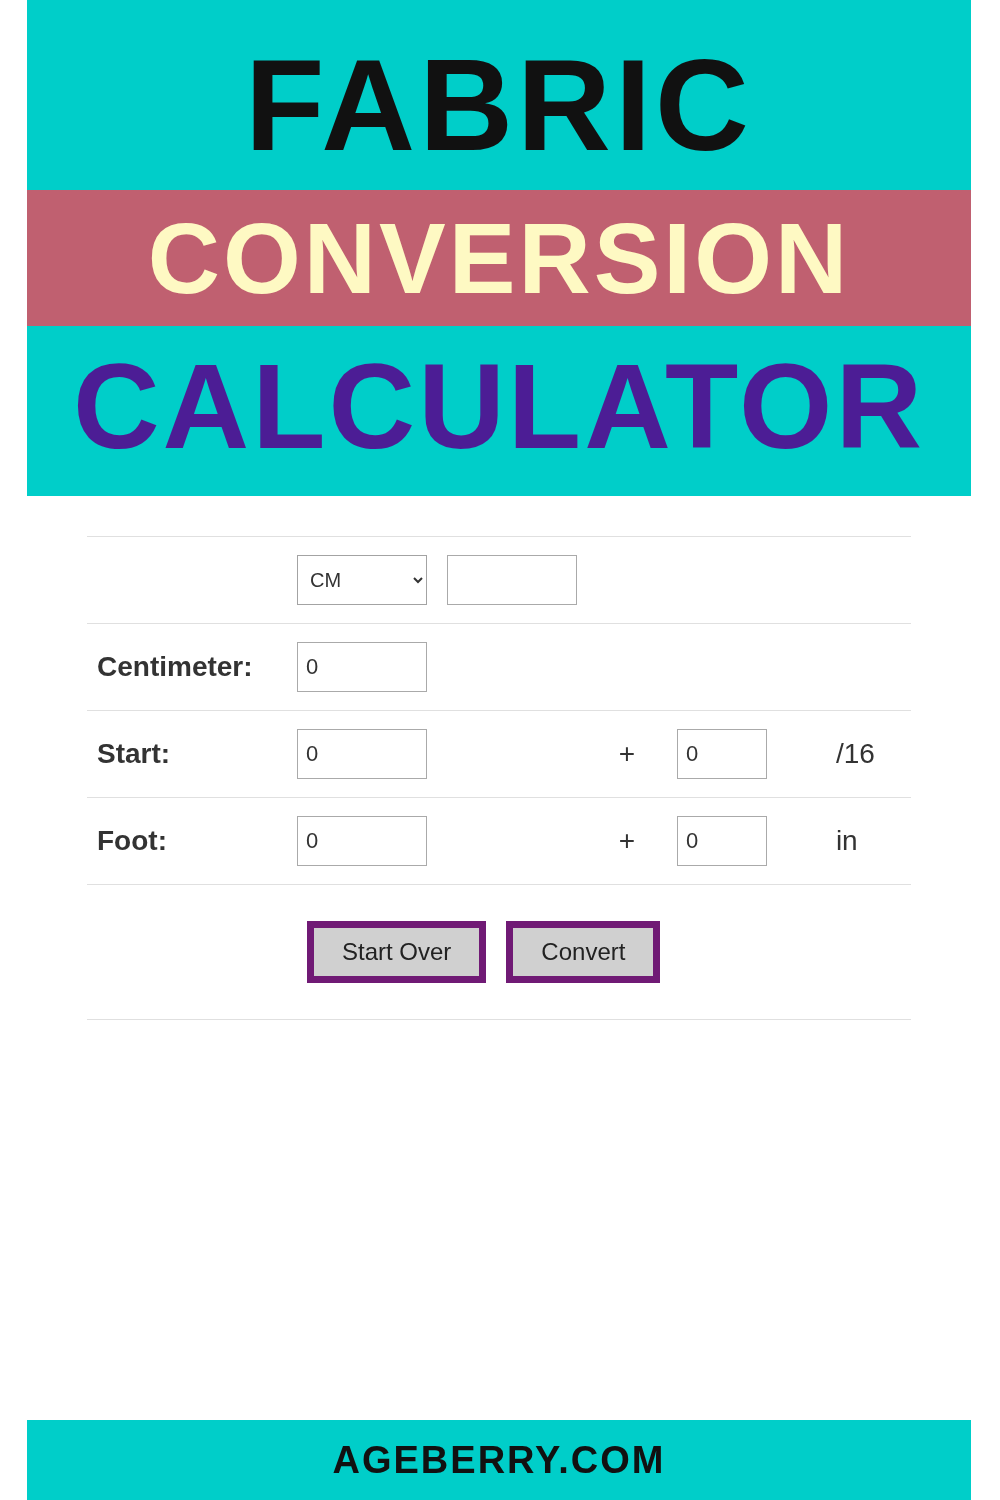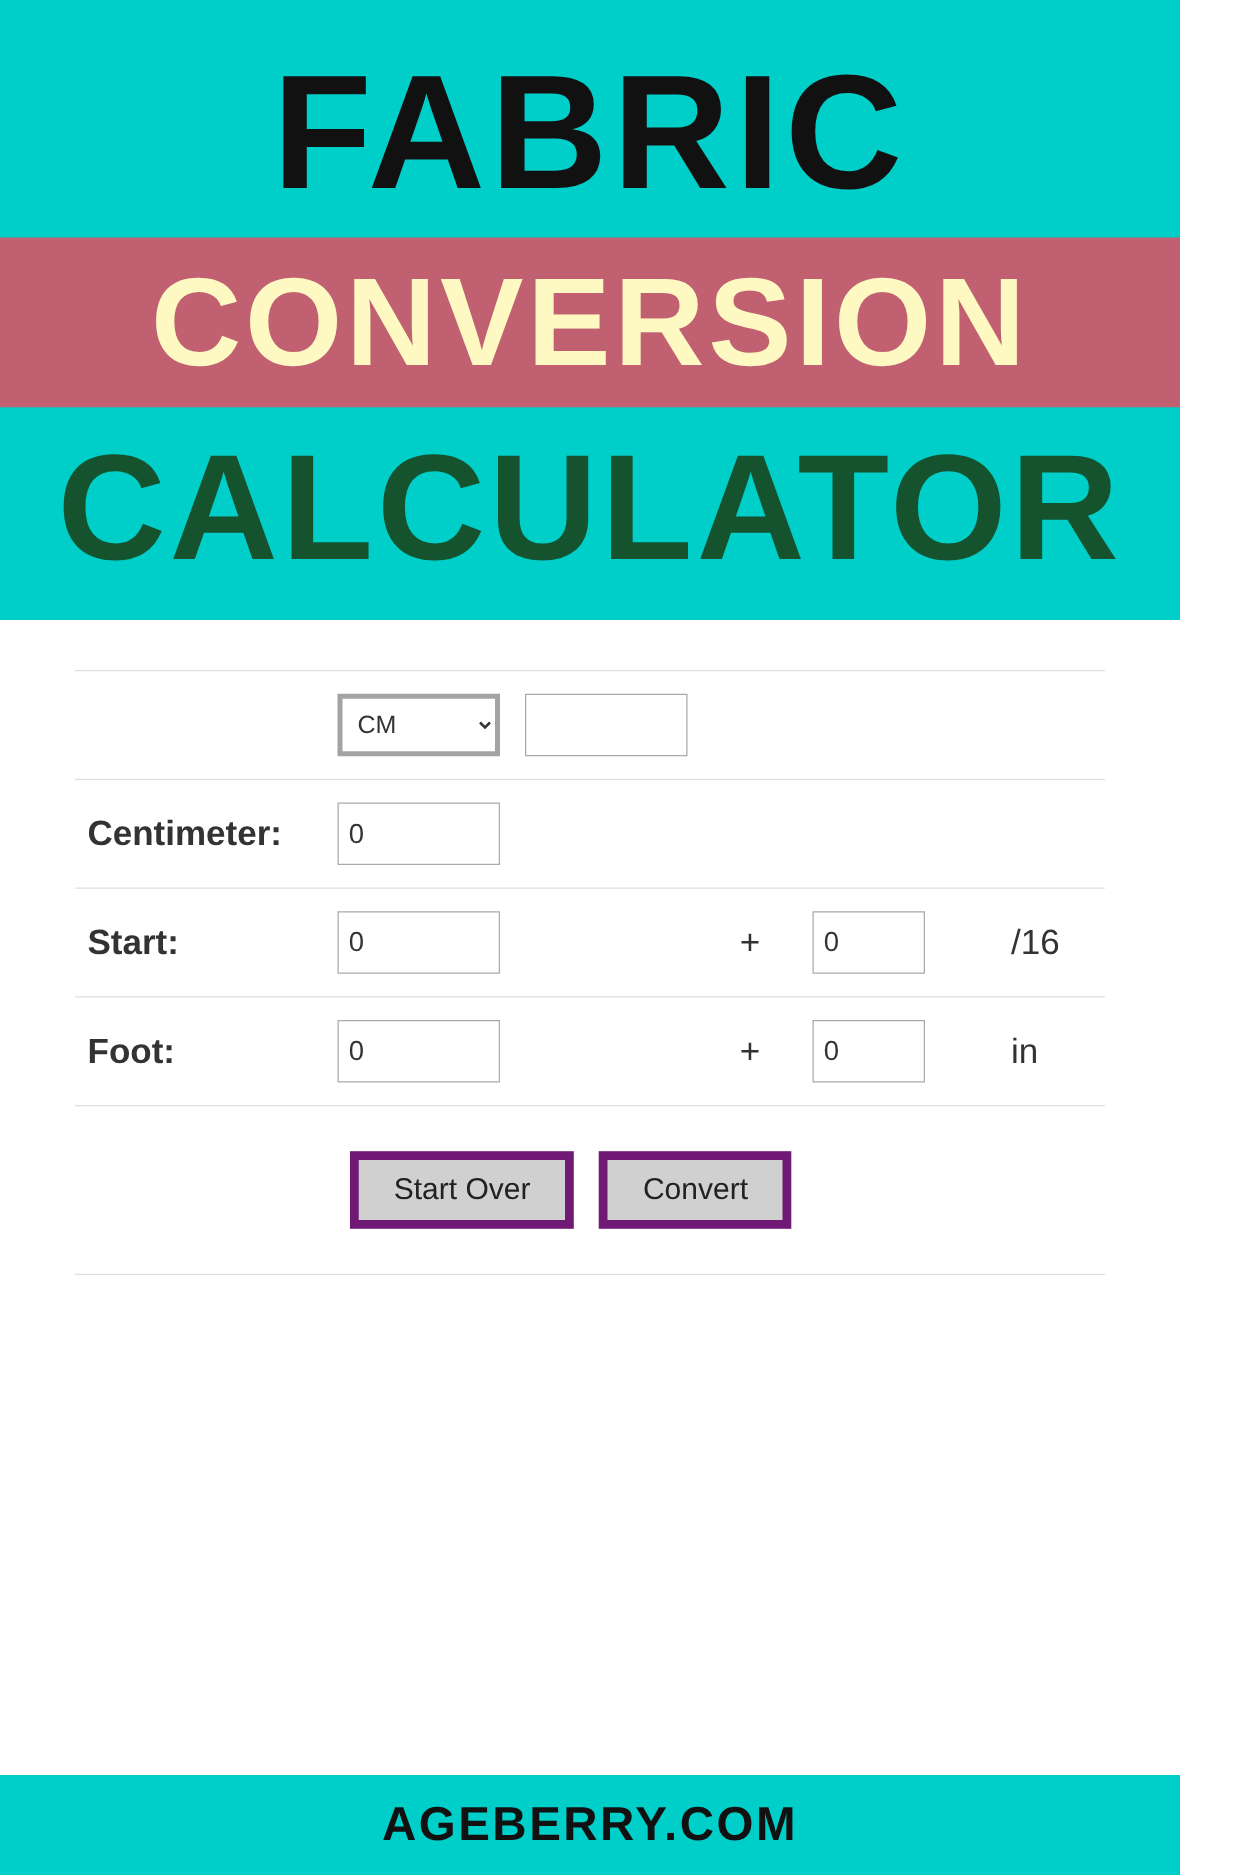--- a/index.html
+++ b/index.html
@@ -14,20 +14,21 @@
       font-family: Arial, sans-serif;
       background: #ffffff;
       overflow: hidden;
     }
 
     .page-wrapper {
       width: 944px;
       height: 1500px;
       display: flex;
       flex-direction: column;
+      margin-left: 27px;
     }
 
     
     .header {
       background-color: #00CEC9;
       flex: 0 0 auto;
     }
 
     .header-top {
       background-color: #00CEC9;
@@ -62,21 +63,21 @@
 
     .title-calculator-section {
       background-color: #00CEC9;
       padding: 20px 20px 30px 20px;
       text-align: center;
     }
 
     .title-calculator {
       font-size: 120px;
       font-weight: 900;
-      color: #14532d;
+      color: #4c1d95;
       line-height: 1;
       letter-spacing: 3px;
       font-family: Arial, sans-serif;
     }
 
     
     .calculator-section {
       flex: 1;
       background: #ffffff;
       padding: 40px 60px 30px 60px;
@@ -140,21 +141,21 @@
       border: 1px solid #aaa;
       padding: 5px 8px;
       font-size: 22px;
       color: #333;
       background: #fff;
     }
 
     .select-unit {
       width: 130px;
       height: 50px;
-      border: 4px solid #a3a3a3;
+      border: 1px solid #a3a3a3;
       font-size: 20px;
       padding: 5px 8px;
       background: #fff;
       color: #333;
     }
 
     
     .buttons-row {
       display: flex;
       gap: 20px;

